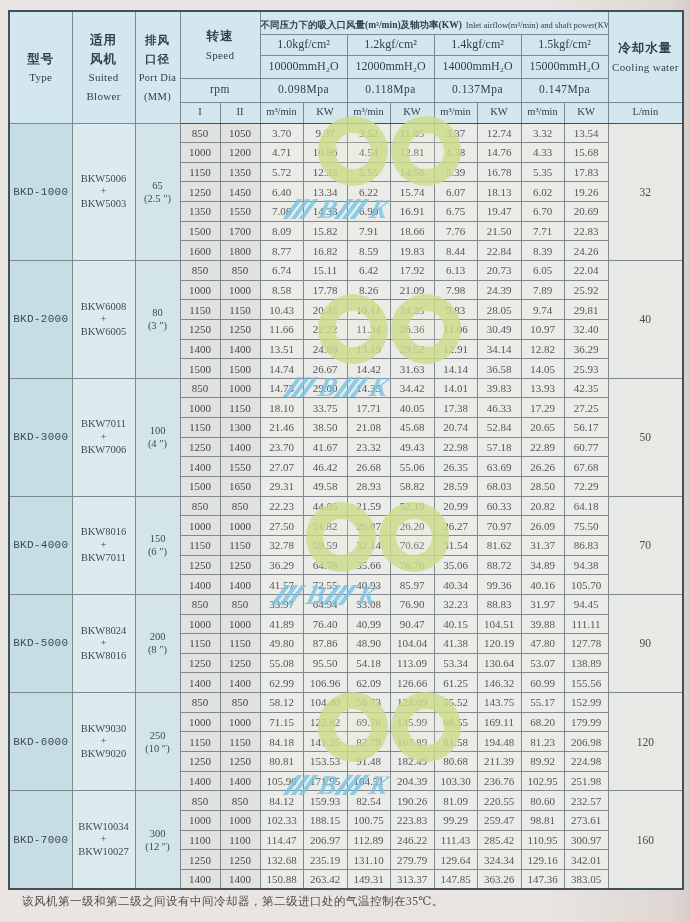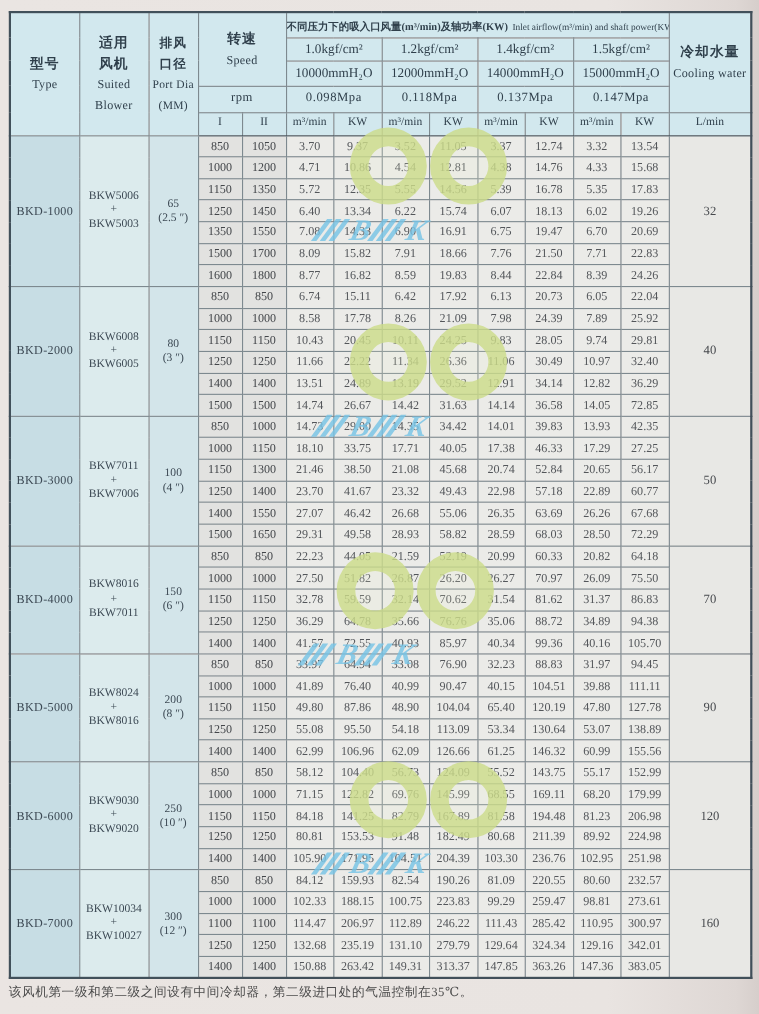--- a/index.html
+++ b/index.html
@@ -23,29 +23,29 @@
   .h-en { font-size:11px; letter-spacing:0.3px; }
   .p-title { text-align:center; }
   .p-zh { font-size:9.5px; font-weight:bold; }
   .p-en { font-size:8.5px; }
   .kgf { font-size:12px; }
   .mmh { font-size:12px; }
   .mpa { font-size:11.5px; letter-spacing:0.5px; }
   .unit { font-size:10.5px; }
   tbody tr { height:19.65px; }
   tbody td { font-size:11px; color:#53565a; }
-  td.model   { background:#c7dde4; color:#3d4a55; font-size:11px; letter-spacing:0.3px; }
+  td.model   { background:#c7dde4; color:#3d4a55; font-size:11px; letter-spacing:0.3px;font-family:Liberation Mono, monospace; }
   td.blower  { background:#dcebed; color:#3d4a55; font-size:10.5px; line-height:1.2; white-space:normal; }
   td.port    { background:#d3e5ea; color:#3d4a55; font-size:10.5px; line-height:1.25; white-space:normal; }
   td.speed   { background:#e2e2e0; color:#43464a; }
   td.val     { background:#ebebe8; }
   td.cooling { background:#e8e8e5; color:#46494d; font-size:11.5px; }
   tr.block-start td { border-top:1.8px solid #4d5c65; }
   .footer {
-    position:absolute; left:8px; top:894px;
+    position:absolute; left:22px; top:894px;
     font-size:11.5px; color:#4b4b4b; letter-spacing:0.5px;
   }
   
   .wm { position:absolute; pointer-events:none; z-index:3; }
   .wm-rings { display:flex; }
   .wm-ring {
     width:36px; height:36px; border-radius:50%;
     border:17px solid rgba(203,219,135,0.78);
     background:rgba(240,244,212,0.18); margin-right:3px;
   }
@@ -300,21 +300,21 @@
         <tr>
           <td class="speed">1500</td>
           <td class="speed">1500</td>
           <td class="val">14.74</td>
           <td class="val">26.67</td>
           <td class="val">14.42</td>
           <td class="val">31.63</td>
           <td class="val">14.14</td>
           <td class="val">36.58</td>
           <td class="val">14.05</td>
-          <td class="val">72.85</td>
+          <td class="val">25.93</td>
         </tr>
         <tr class="block-start">
           <td class="model" rowspan="6">BKD-3000</td>
           <td class="blower" rowspan="6">BKW7011<br>+<br>BKW7006</td>
           <td class="port" rowspan="6">100<br>(4 ″)</td>
           <td class="speed">850</td>
           <td class="speed">1000</td>
           <td class="val">14.73</td>
           <td class="val">29.00</td>
           <td class="val">14.35</td>
@@ -477,21 +477,21 @@
           <td class="val">39.88</td>
           <td class="val">111.11</td>
         </tr>
         <tr>
           <td class="speed">1150</td>
           <td class="speed">1150</td>
           <td class="val">49.80</td>
           <td class="val">87.86</td>
           <td class="val">48.90</td>
           <td class="val">104.04</td>
-          <td class="val">65.40</td>
+          <td class="val">41.38</td>
           <td class="val">120.19</td>
           <td class="val">47.80</td>
           <td class="val">127.78</td>
         </tr>
         <tr>
           <td class="speed">1250</td>
           <td class="speed">1250</td>
           <td class="val">55.08</td>
           <td class="val">95.50</td>
           <td class="val">54.18</td>

